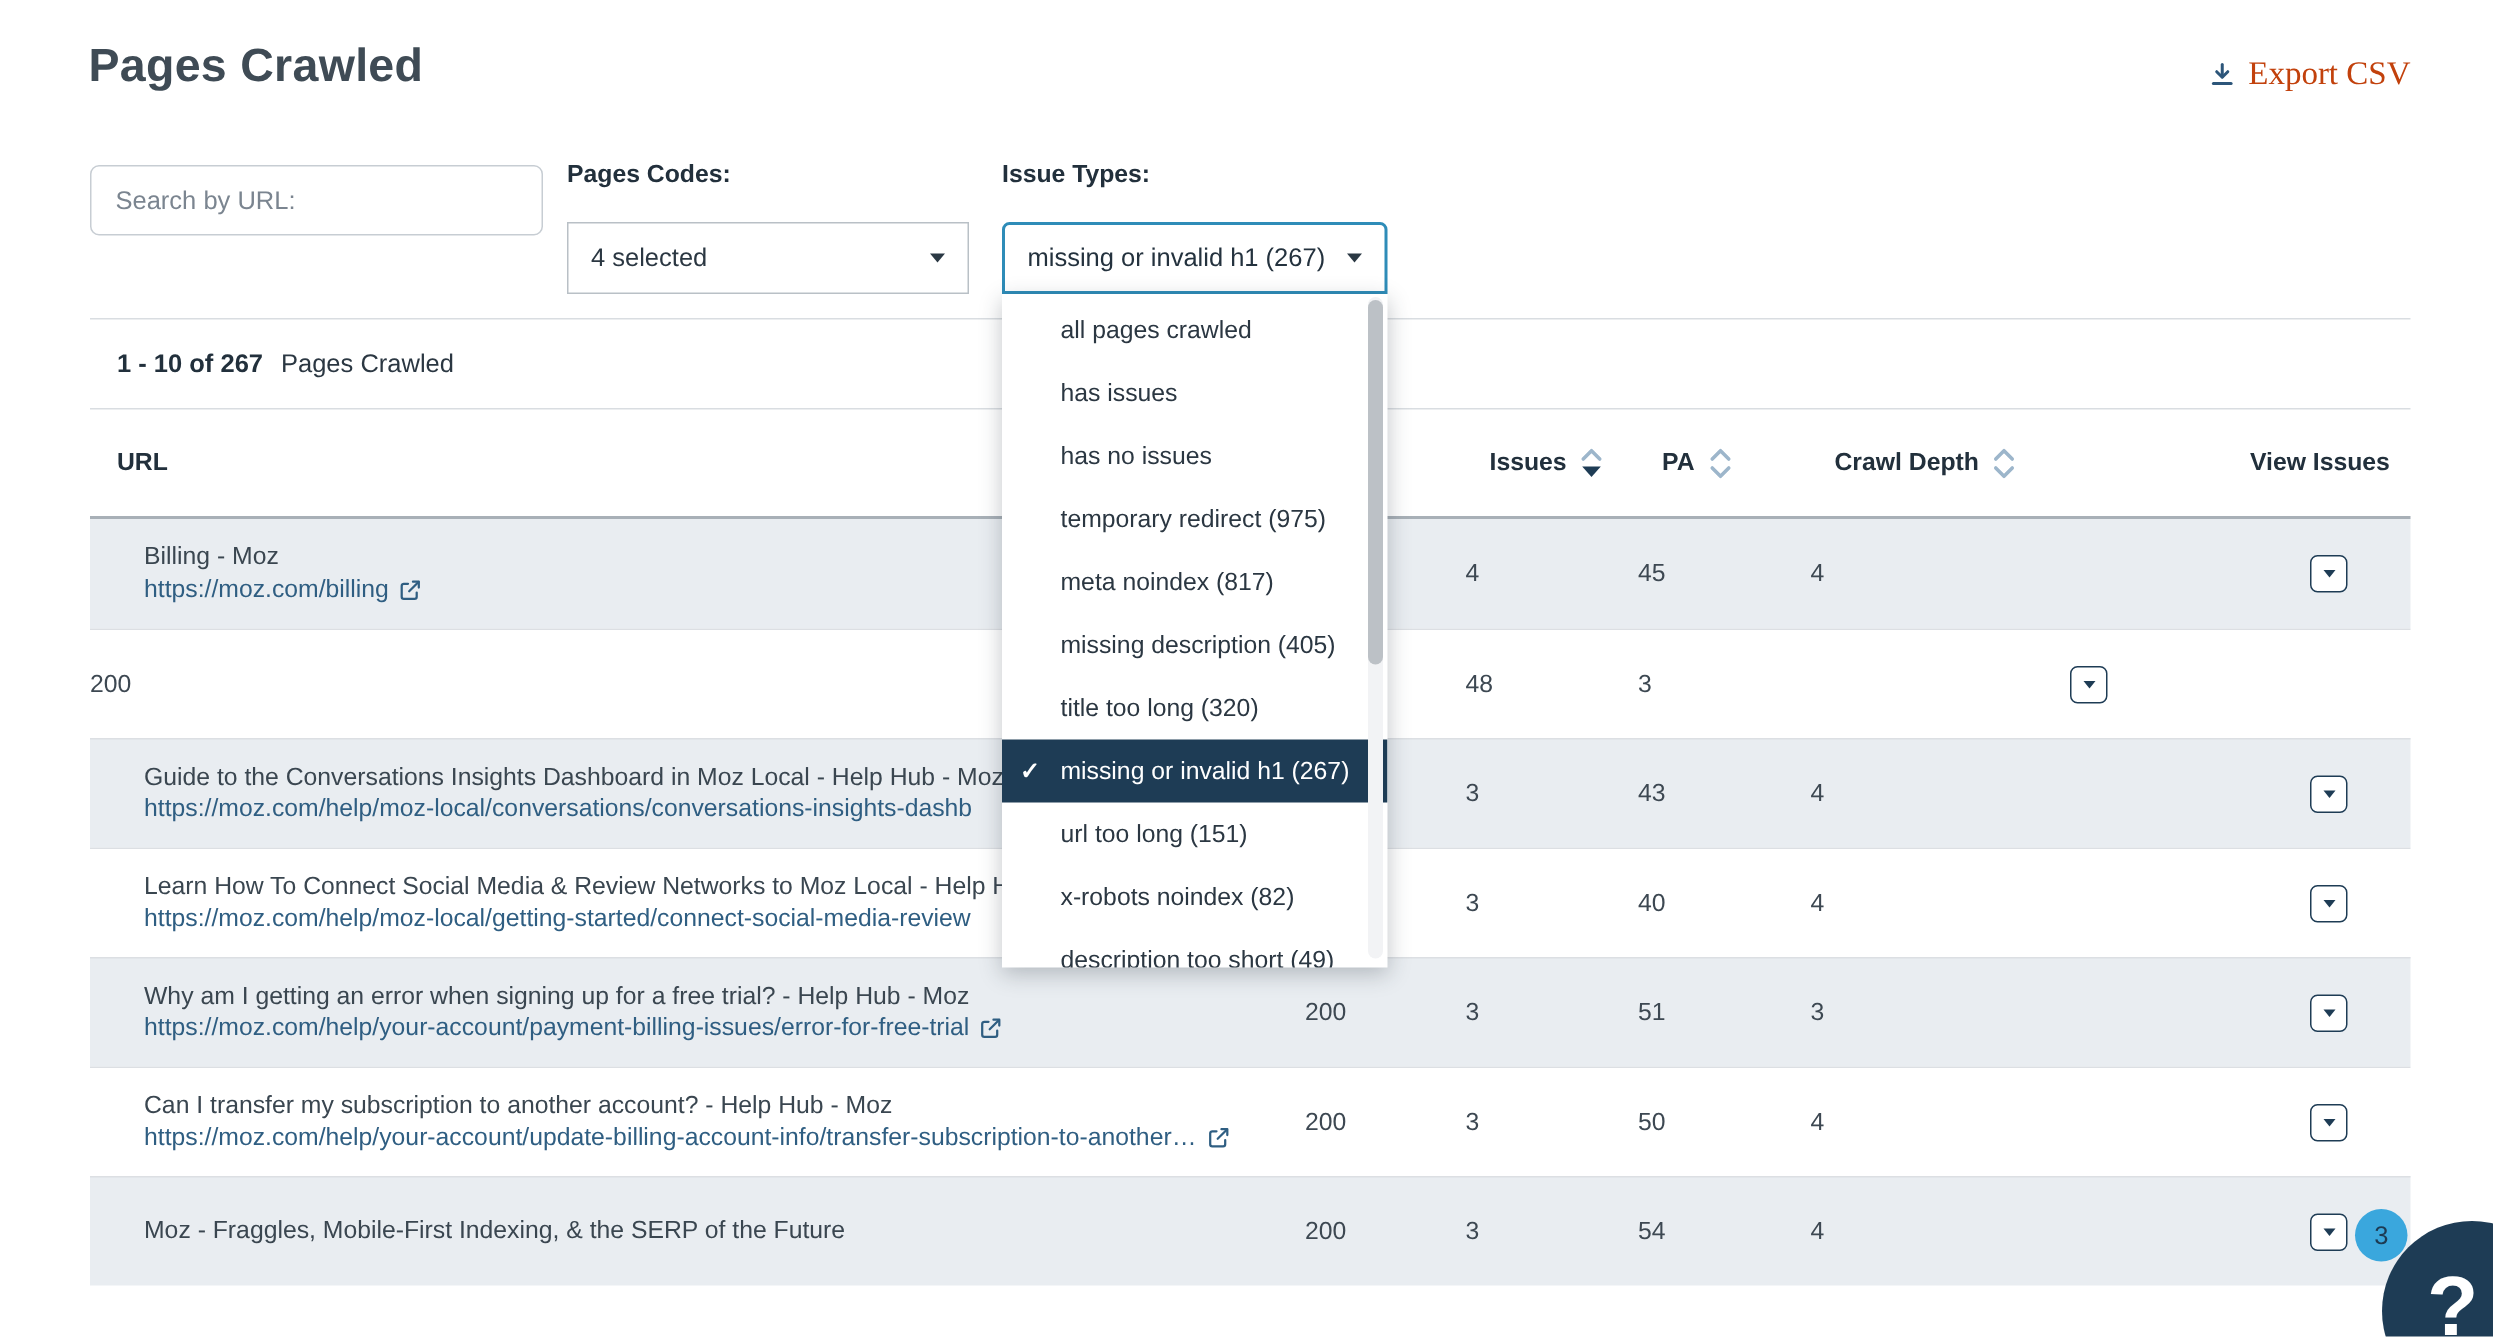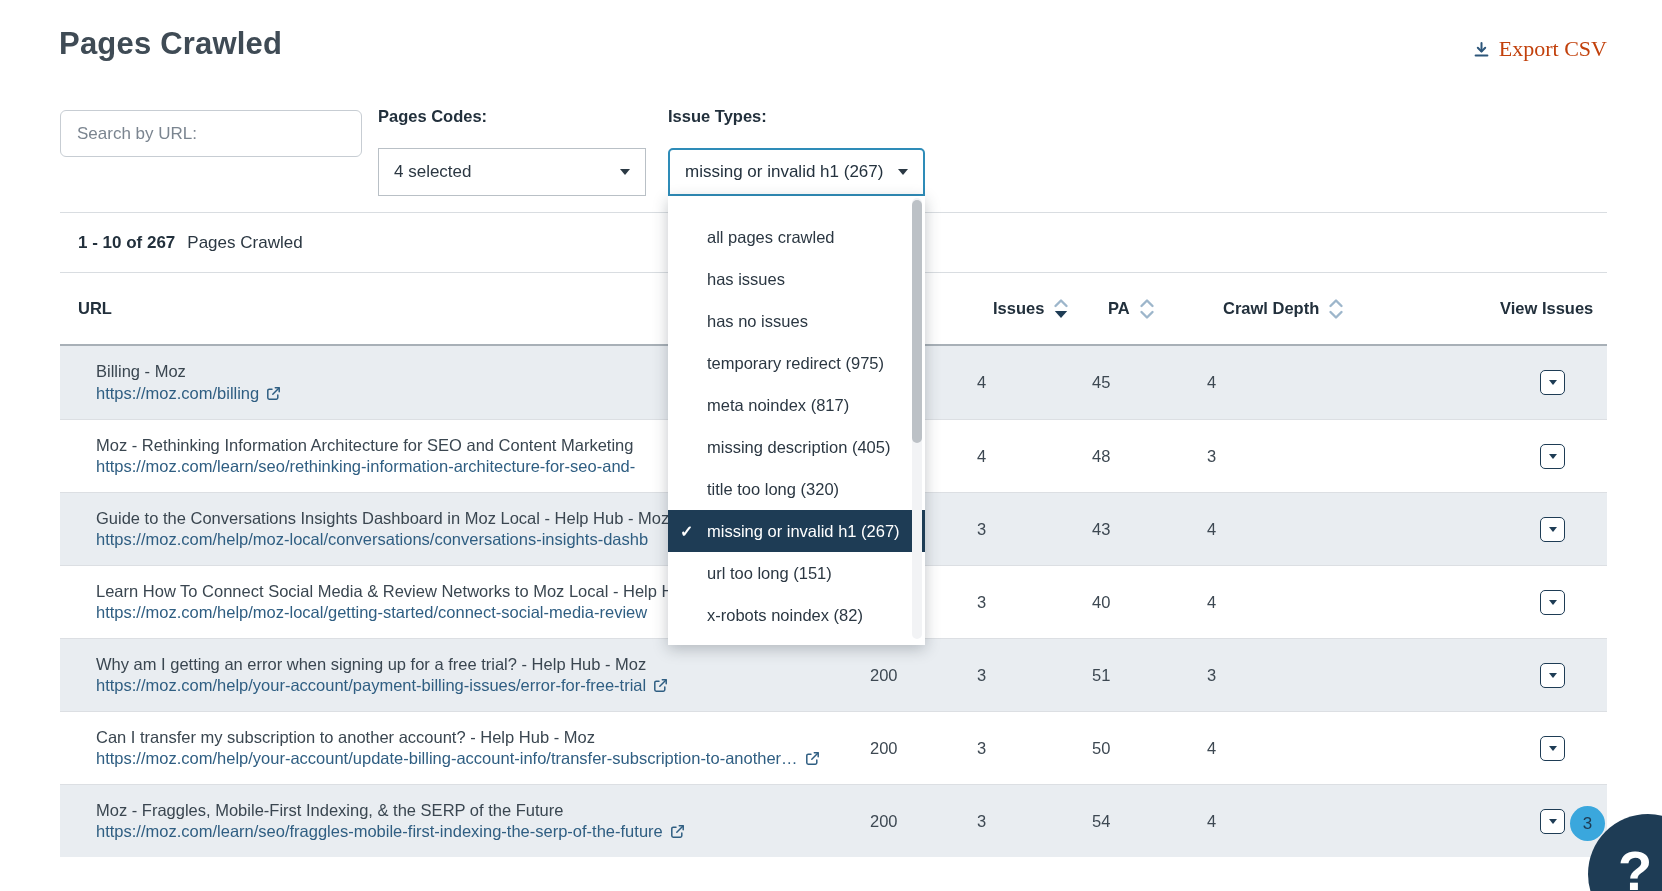--- a/index.html
+++ b/index.html
@@ -22,21 +22,21 @@
 
   .select-box { position:absolute; top:148px; height:48px; background:#fff; display:flex; align-items:center;
                 justify-content:space-between; padding:0 15px; font-size:17px; color:#2b3742; cursor:pointer; }
   .sel-status { left:378px; width:268px; border:1px solid #b9c0c6; border-radius:0; }
   .sel-issue  { left:668px; width:257px; border:2px solid #2e8cb8; border-radius:5px 5px 0 0; color:#24323e; }
   .caret { width:0; height:0; border-left:5.5px solid transparent; border-right:5.5px solid transparent;
            border-top:6.5px solid #2b3944; }
 
   
   .menu { position:absolute; left:668px; top:196px; width:257px; height:449px; background:#fff; z-index:40;
-          box-shadow:0 4px 14px rgba(40,50,60,.28); overflow:hidden; padding-top:20px; }
+          box-shadow:0 4px 14px rgba(40,50,60,.28); overflow:hidden; padding-top:3px; }
   .menu-item { height:42px; display:flex; align-items:center; padding-left:39px; font-size:16.5px;
                color:#2b3742; cursor:pointer; position:relative; }
   .menu-item.selected { background:#1e3c55; color:#ffffff; }
   .check { position:absolute; left:12px; top:50%; transform:translateY(-50%);
            font-size:16px; font-weight:700; color:#fff; display:none; }
   .menu-item.selected .check { display:block; }
   .menu-scroll-track { position:absolute; right:3px; top:2px; width:10px; height:441px; background:#f2f3f5; border-radius:6px; }
   .menu-scroll-thumb { position:absolute; left:0; top:2px; width:10px; height:243px; background:#bcc1c6; border-radius:6px; }
 
   
@@ -207,26 +207,20 @@
     <div class="num">45</div>
     <div class="num">4</div>
     <div class="cell-view">
         <div class="view-btn">
           <span class="caret"></span>
         </div>
       </div>
   </div>
 
   <div class="grid row">
-    <div class="cell-url">
-      <div class="pg-title">Moz - Rethinking Information Architecture for SEO and Content Marketing</div>
-      <a class="pg-link">
-          <span>https://moz.com/learn/seo/rethinking-information-architecture-for-seo-and-</span>
-        </a>
-    </div>
     <div class="num" style="padding-left:0;">200</div>
     <div class="num">4</div>
     <div class="num">48</div>
     <div class="num">3</div>
     <div class="cell-view">
         <div class="view-btn">
           <span class="caret"></span>
         </div>
       </div>
   </div>
@@ -313,30 +307,20 @@
     <div class="cell-view">
         <div class="view-btn">
           <span class="caret"></span>
         </div>
       </div>
   </div>
 
   <div class="grid row shade">
     <div class="cell-url">
       <div class="pg-title">Moz - Fraggles, Mobile-First Indexing, &amp; the SERP of the Future</div>
-      <a class="pg-link">
-          <span>https://moz.com/learn/seo/fraggles-mobile-first-indexing-the-serp-of-the-future</span>
-        <span style="display:flex;">
-            <svg width="15" height="15" viewBox="0 0 15 15" fill="none" stroke="#2f5e82" stroke-width="1.5" stroke-linecap="round" stroke-linejoin="round">
-              <path d="M6 3.2 H3.2 A1.4 1.4 0 0 0 1.8 4.6 V11.8 A1.4 1.4 0 0 0 3.2 13.2 H10.4 A1.4 1.4 0 0 0 11.8 11.8 V9"></path>
-              <path d="M6.8 8.2 L13 2"></path>
-              <path d="M9.3 1.8 H13.2 V5.7"></path>
-            </svg>
-          </span>
-      </a>
     </div>
     <div class="num" style="padding-left:0;">200</div>
     <div class="num">3</div>
     <div class="num">54</div>
     <div class="num">4</div>
     <div class="cell-view">
         <div class="view-btn">
           <span class="caret"></span>
         </div>
       </div>

